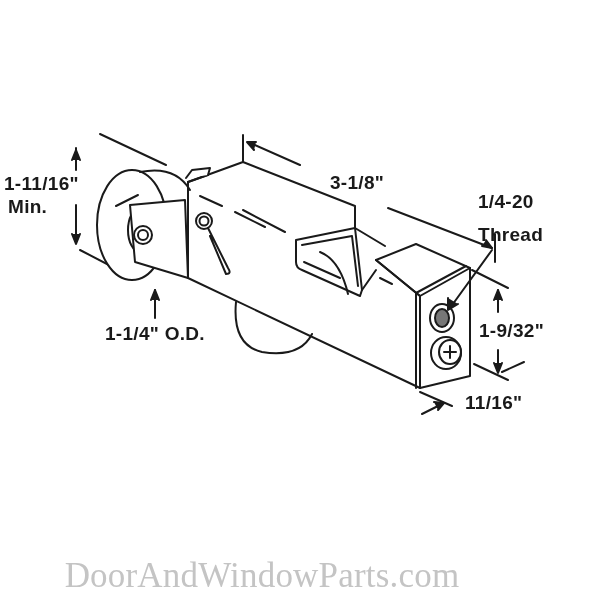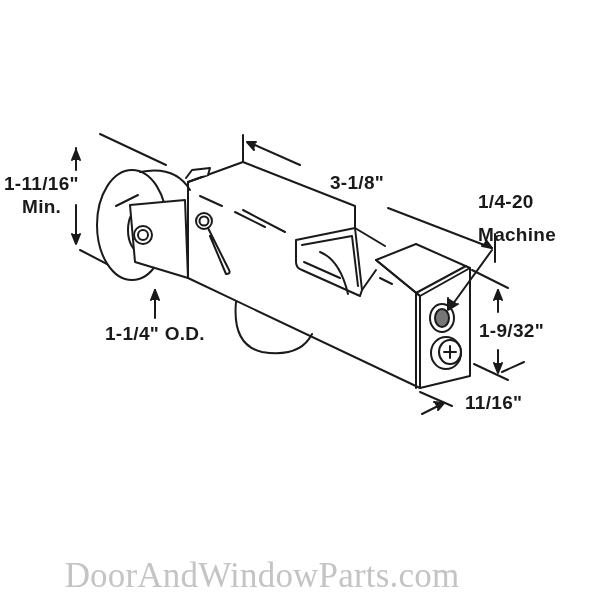--- a/index.html
+++ b/index.html
@@ -141,27 +141,27 @@
       <polyline points="434,402 444,403 438,410" fill="#1a1a1a"></polyline>
     </g>
 
     <g>
       <line x1="155" y1="290" x2="155" y2="318"></line>
       <polyline points="151,300 155,290 159,300" fill="#1a1a1a"></polyline>
     </g>
   </svg>
 
   <div class="label" style="left:4px; top:173px;">1-11/16"</div>
-  <div class="label" style="left:22px; top:196px;">Min.</div>
+  <div class="label" style="left:8px; top:196px;">Min.</div>
 
   <div class="label" style="left:105px; top:323px;">1-1/4" O.D.</div>
 
   <div class="label" style="left:330px; top:172px;">3-1/8"</div>
 
   <div class="label" style="left:478px; top:176px;margin-top:15px;">1/4-20</div>
-  <div class="label" style="left:478px; top:224px;">Machine</div>
+  <div class="label" style="left:478px; top:224px;">Thread</div>
 
   <div class="label" style="left:479px; top:320px;">1-9/32"</div>
 
   <div class="label" style="left:465px; top:392px;">11/16"</div>
 
   <div class="watermark">DoorAndWindowParts.com</div>
 </div>
 
 </body></html>

